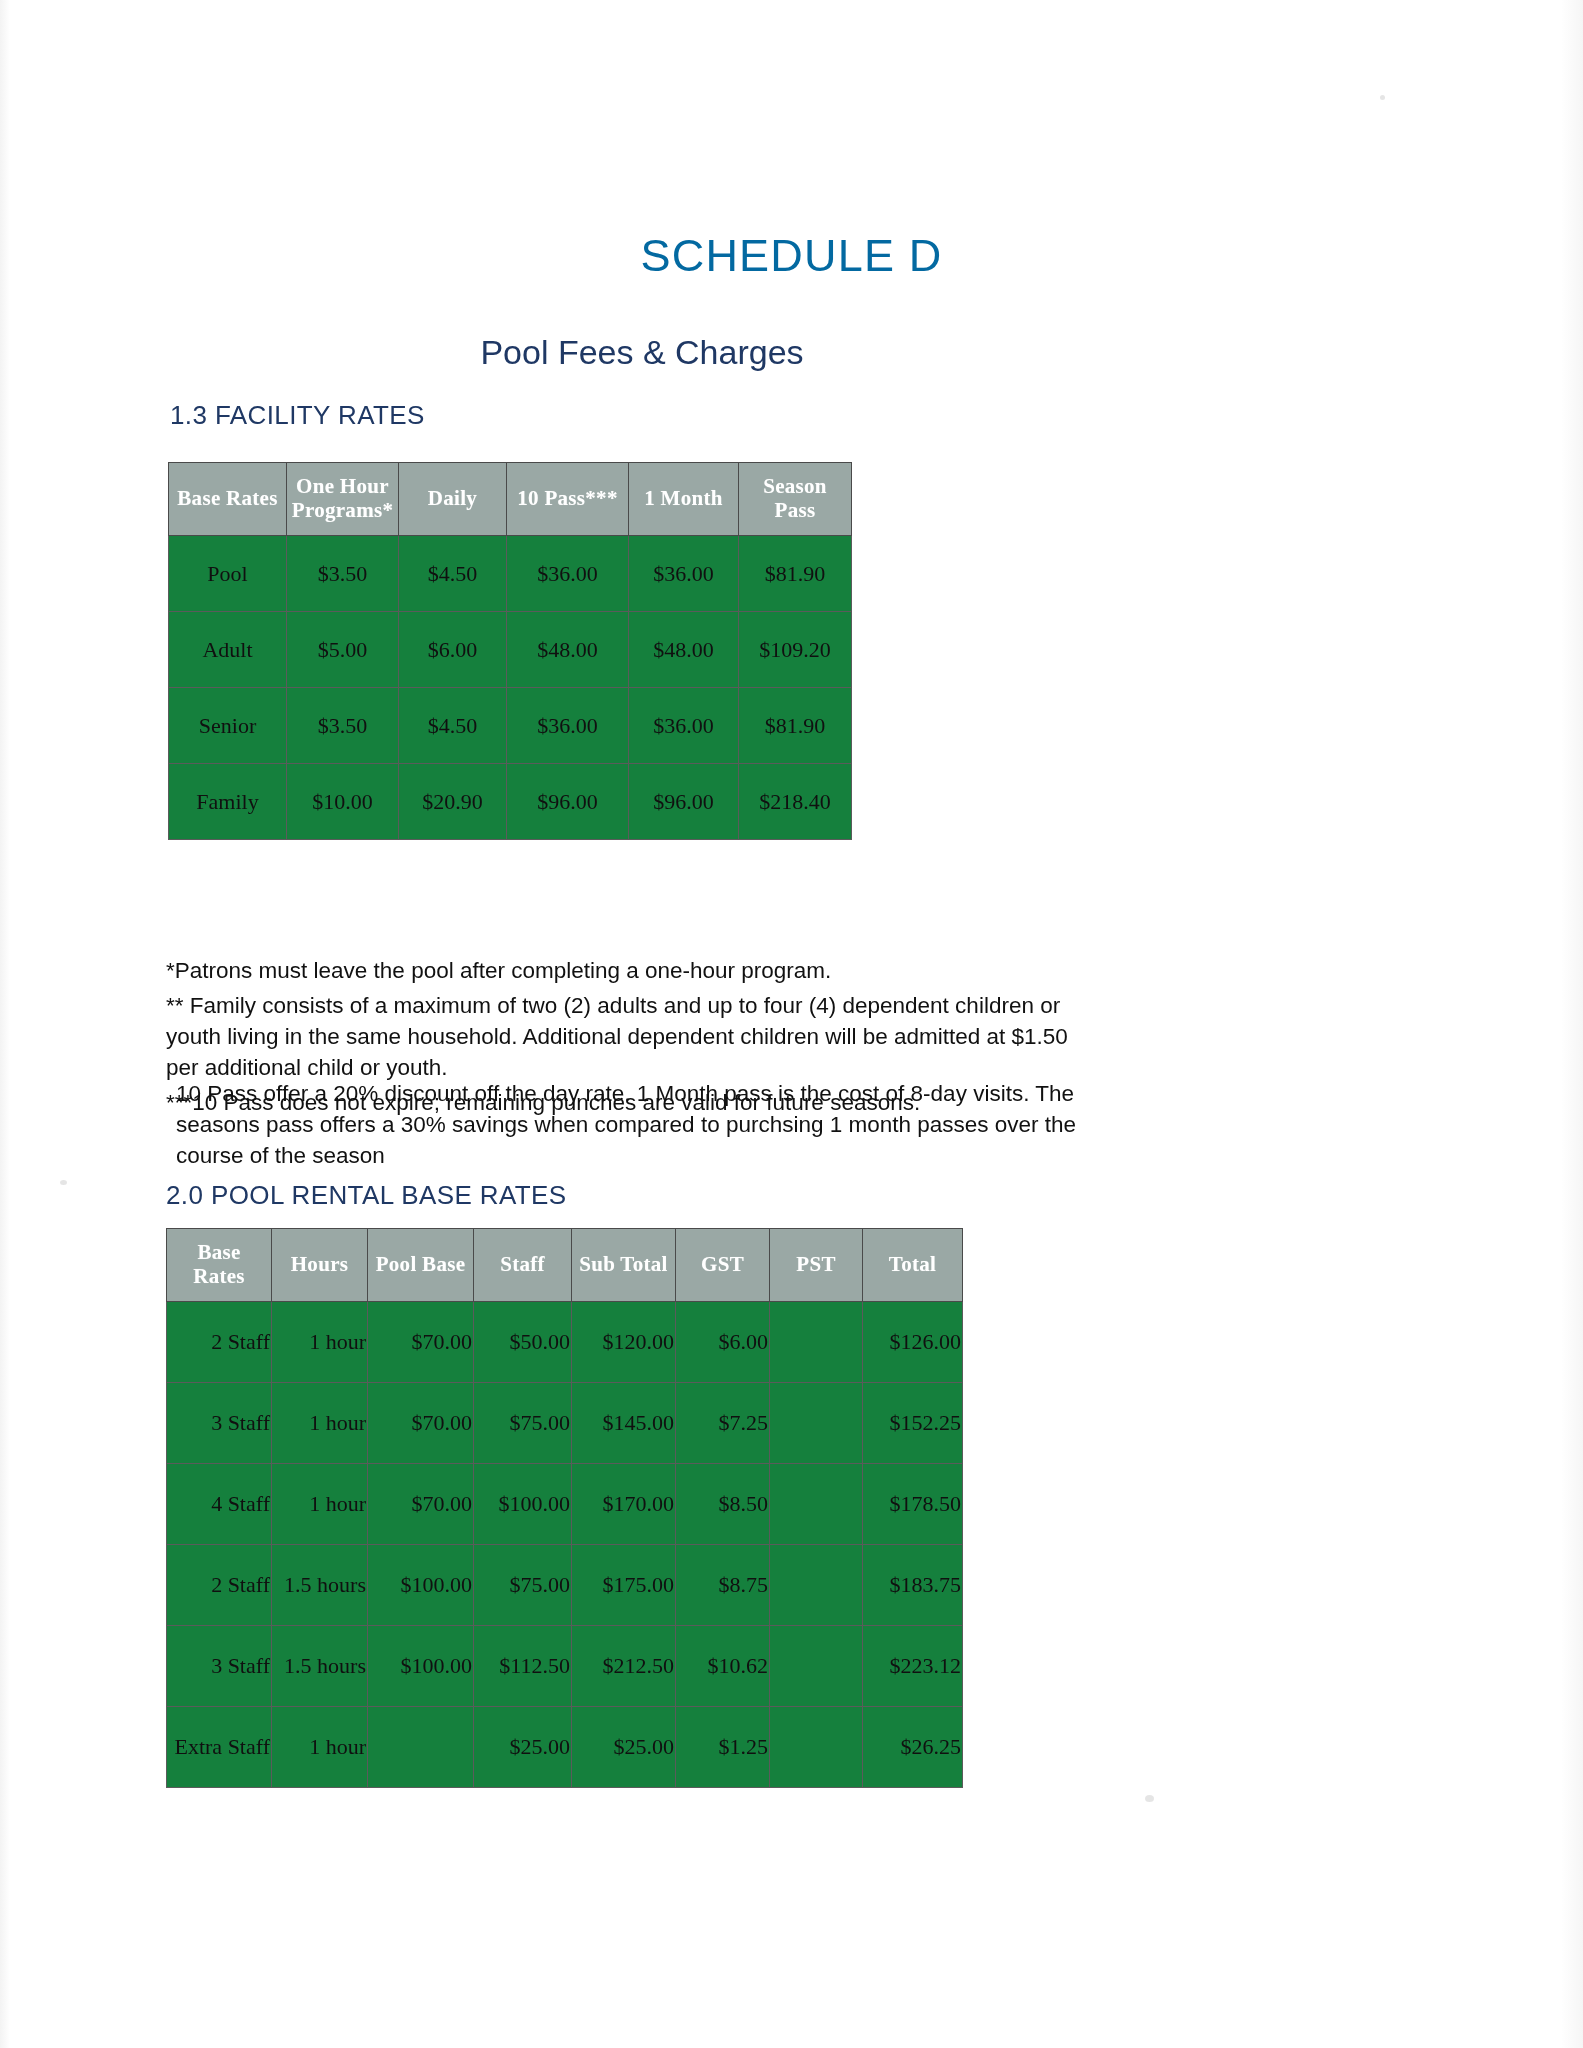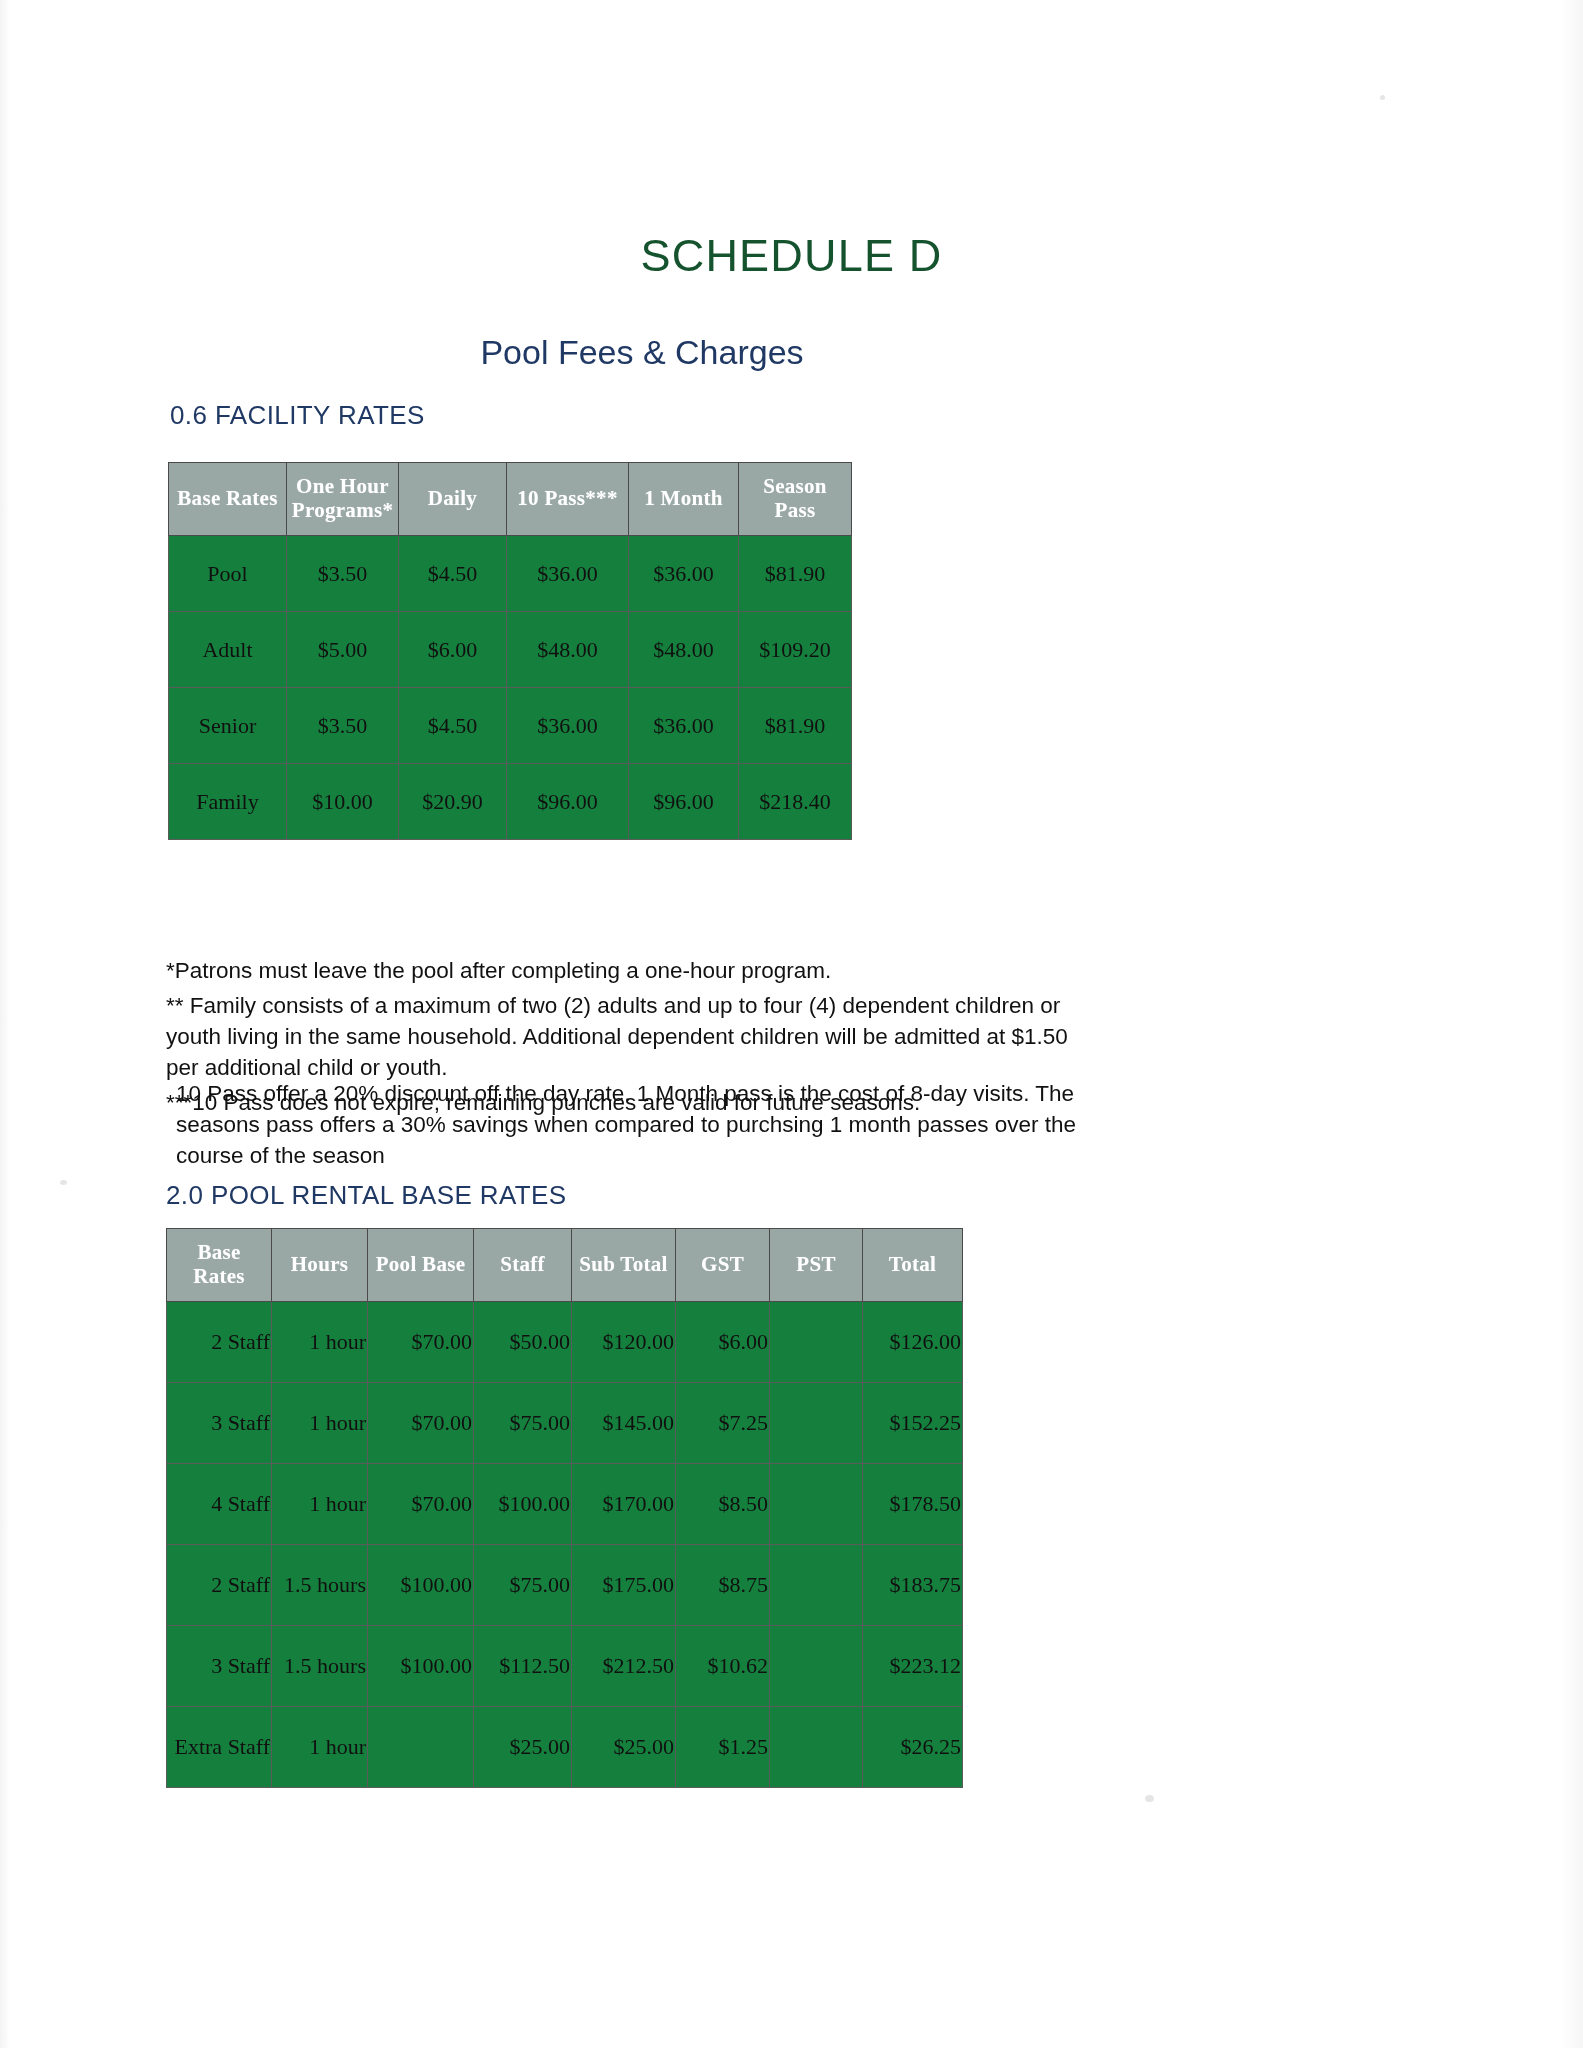--- a/index.html
+++ b/index.html
@@ -46,21 +46,21 @@
     height: 2048px;
   }
 
   .doc-title {
     position: absolute;
     left: 0; top: 200px;
     width: 1583px;
     text-align: center;
     font-size: 45px;
     letter-spacing: 1.2px;
-    color: #14532d;
+    color: #0369a1;
     font-weight: 400;
   }
   .doc-subtitle {
     position: absolute;
     left: 0; top: 305px;
     width: 1284px;
     text-align: center;
     font-size: 34px;
     color: #1f3864;
     font-weight: 400;
@@ -146,21 +146,21 @@
   <div class="scan-edge-left"></div>
   <div class="scan-edge-right"></div>
 
   <div class="speck" style="left:60px; top:1180px; width:7px; height:5px;"></div>
   <div class="speck" style="left:1145px; top:1795px; width:9px; height:7px;"></div>
   <div class="speck" style="left:1380px; top:95px; width:5px; height:5px;"></div>
 
   <h1 class="doc-title">SCHEDULE D</h1>
   <h2 class="doc-subtitle">Pool Fees &amp; Charges</h2>
 
-  <div class="section-heading" id="sec1">0.6 FACILITY RATES</div>
+  <div class="section-heading" id="sec1">1.3 FACILITY RATES</div>
 
   <table class="grid blur-soft" id="table-facility-rates">
     <colgroup>
       <col style="width:118px">
       <col style="width:112px">
       <col style="width:108px">
       <col style="width:122px">
       <col style="width:110px">
       <col style="width:113px">
     </colgroup>

